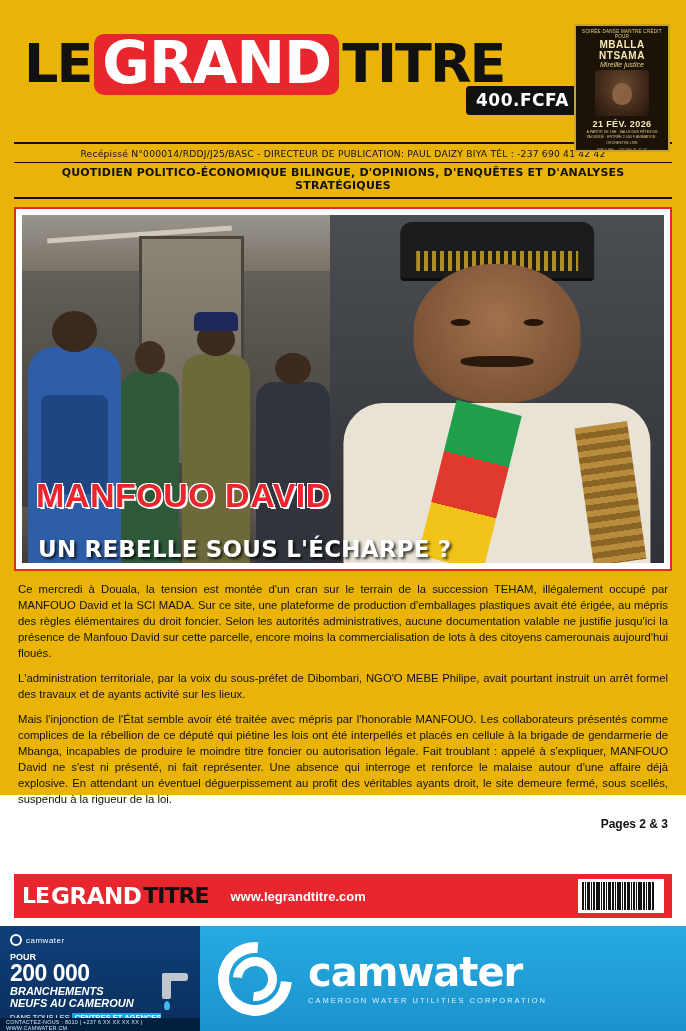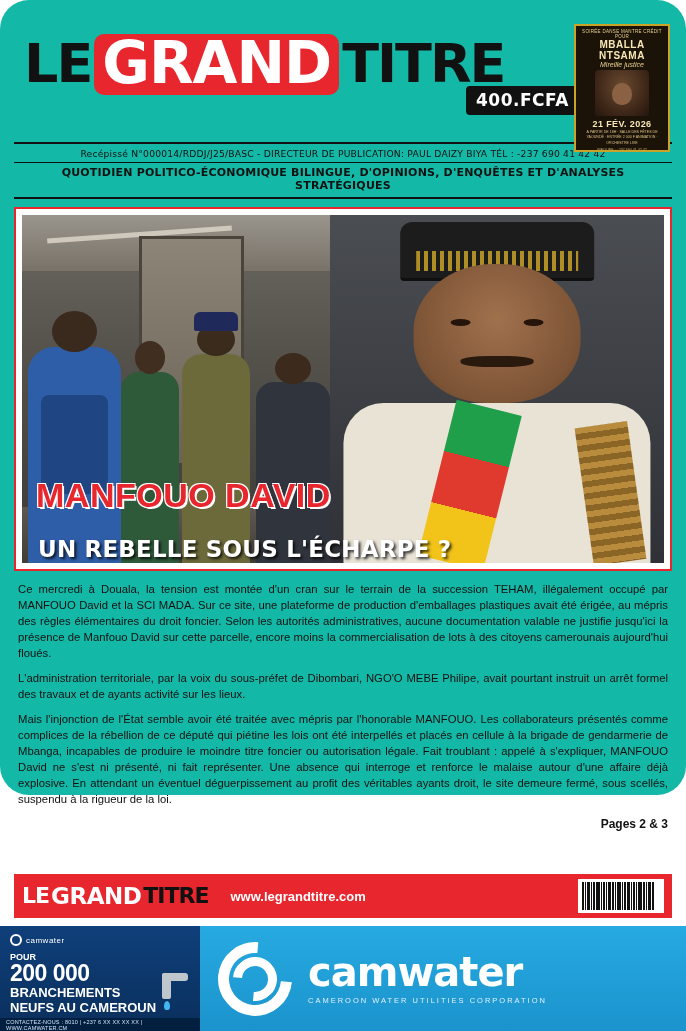--- a/index.html
+++ b/index.html
@@ -5,22 +5,21 @@
   * { box-sizing: border-box; margin: 0; padding: 0; }
   html, body {
     width: 686px; height: 1031px;
     background: #ffffff;
     font-family: "Liberation Sans", sans-serif;
     overflow: hidden;
   }
   .page {
     position: relative;
     width: 686px; height: 795px;
-    background: #14b8a6;
-    border-radius: 29px;
+    background: #eab308;
   }
 
   
   .masthead {
     position: relative;
     height: 140px;
     padding: 18px 14px 0 14px;
   }
   .logo-wrap {
     position: absolute;
@@ -374,21 +373,21 @@
   .ba-logo {
     display: flex; align-items: center; gap: 4px;
     font-size: 8px; letter-spacing: 0.5px;
   }
   .ba-ring {
     width: 12px; height: 12px; border-radius: 50%;
     border: 2px solid #fff;
   }
   .ba-l1 { font-size: 9px; font-weight: 700; margin-top: 6px; }
   .ba-big { font-size: 23px; font-weight: 900; color: #ffffff; letter-spacing: -0.5px; line-height: 1; }
-  .ba-l2 { font-size: 13px; font-weight: 700; }
+  .ba-l2 { font-size: 11px; font-weight: 700; font-style: italic; }
   .ba-l3 { font-size: 7.5px; margin-top: 4px; line-height: 1.3; }
   .ba-l3 b { background: #1aa3e8; padding: 0 3px; }
   .ba-foot {
     position: absolute; left: 0; bottom: 0;
     width: 100%; height: 13px;
     background: #031f40;
     color: #cfe4f7; font-size: 5.5px;
     display: flex; align-items: center; padding: 0 6px;
     letter-spacing: 0.2px;
   }

